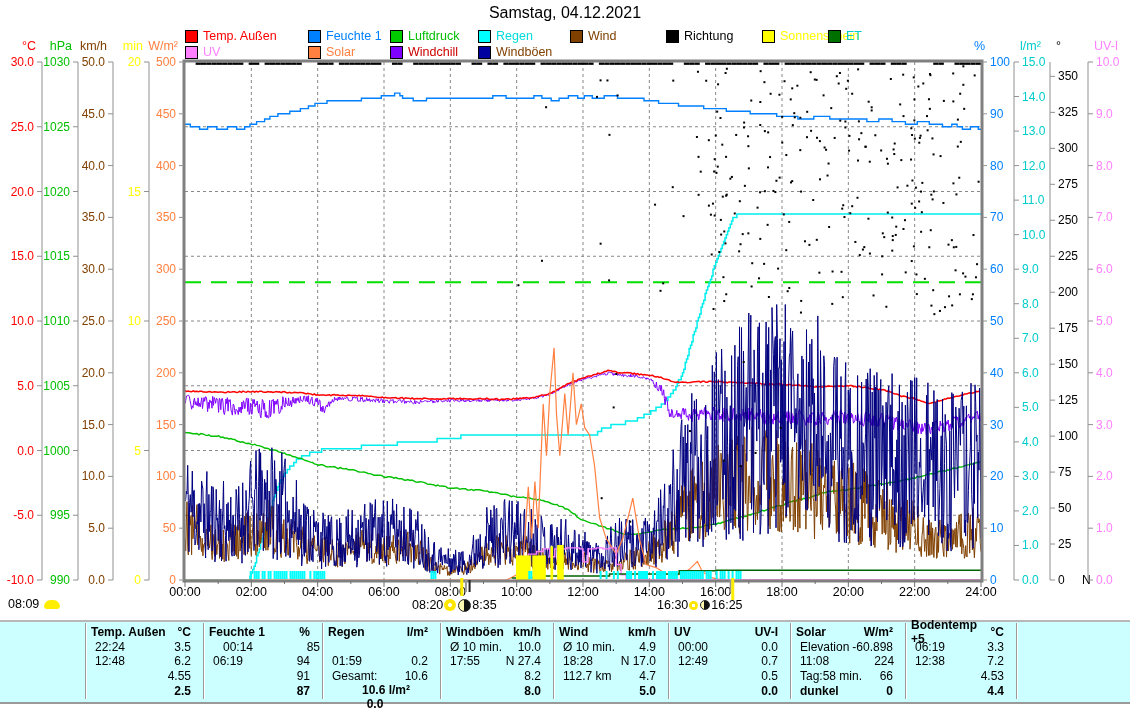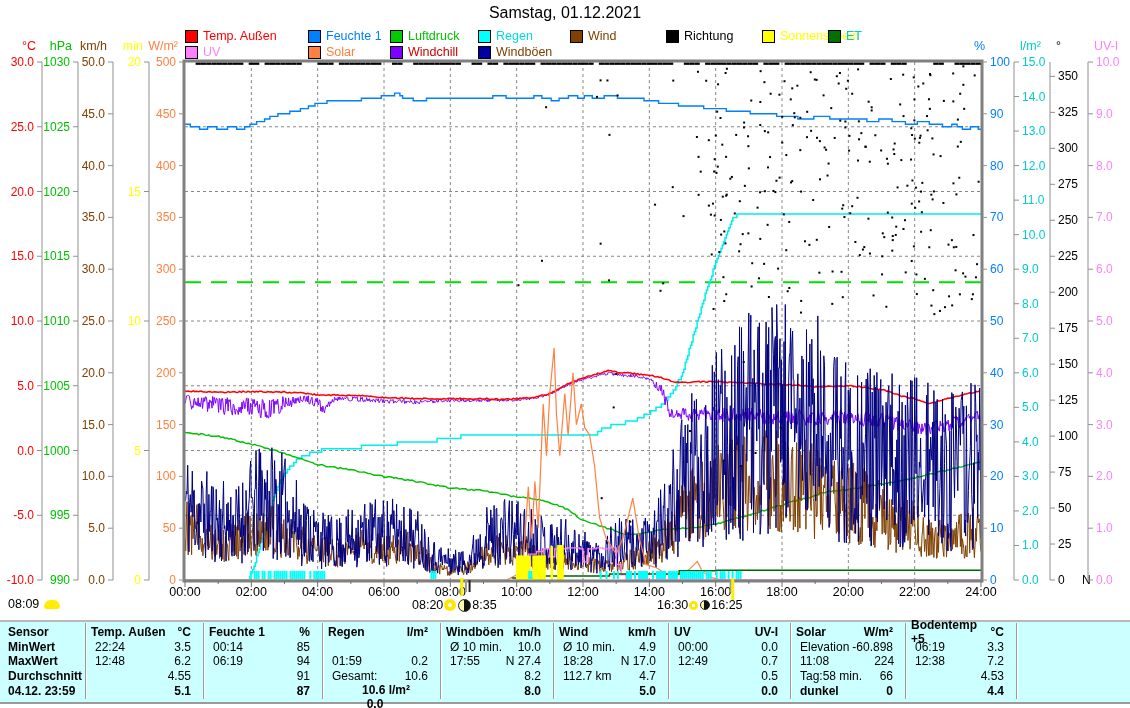--- a/index.html
+++ b/index.html
@@ -24,21 +24,21 @@
   .tcol .trow{display:flex;justify-content:space-between;align-items:center;}
   .tcol .lft{padding-left:10px;}
   .tcol .rgt{padding-right:12px;text-align:right;}
   .b{font-weight:bold;}
   .colsep{position:absolute;top:1px;height:76px;width:1px;background:#9a9a9a;box-shadow:1px 0 0 #ffffff;}
 </style>
 </head>
 <body>
 
 <div id="app">
-  <div id="page-title">Samstag, 01.12.2021</div>
+  <div id="page-title">Samstag, 04.12.2021</div>
   <div id="legend">
       <div class="legend-item" style="left: 185px; top: 29px;">
         <span class="sw" style="background:#ff0000"></span>
         <span style="color:#ff0000">Temp. Außen</span>
       </div>
       <div class="legend-item" style="left: 308px; top: 29px;">
         <span class="sw" style="background:#0080ff"></span>
         <span style="color:#0080ff">Feuchte 1</span>
       </div>
       <div class="legend-item" style="left: 390px; top: 29px;">
@@ -878,55 +878,48 @@
     <span>8:35</span>
   </div>
   <div class="ann" style="left:657px;top:598px;">
     <span>16:30</span>
     <span class="icon-sun small"></span>
     <span class="icon-moon small"></span>
     <span>16:25</span>
   </div>
 
   <div id="stats-table" style="background: rgb(204, 255, 255);">
-      <div class="tcol" style="left: 2px; width: 83px;">
-        <div class="trow b" style="position: absolute; top: 1px; height: 17px; left: 6px;">Sensor</div>
-        <div class="trow b" style="position: absolute; top: 18px; height: 14px; left: 6px;">MinWert</div>
-        <div class="trow b" style="position: absolute; top: 32px; height: 14px; left: 6px;">MaxWert</div>
-        <div class="trow b" style="position: absolute; top: 46px; height: 15px; left: 6px;">Durchschnitt</div>
-        <div class="trow b" style="position: absolute; top: 61px; height: 16px; left: 6px;">04.12. 23:59</div>
-      </div>
       <div class="tcol" style="left: 85px; width: 118px;">
         <div class="trow b" style="position: absolute; top: 1px; height: 17px; width: 100%;">
           <span class="lft" style="padding-left:6px">Temp. Außen</span>
           <span class="rgt">°C</span>
         </div>
         <div class="trow" style="position: absolute; top: 18px; height: 14px; width: 100%;">
           <span class="lft">22:24</span>
           <span class="rgt">3.5</span>
         </div>
         <div class="trow" style="position: absolute; top: 32px; height: 14px; width: 100%;">
           <span class="lft">12:48</span>
           <span class="rgt">6.2</span>
         </div>
         <div class="trow" style="position: absolute; top: 46px; height: 15px; width: 100%;">
           <span class="lft"></span>
           <span class="rgt">4.55</span>
         </div>
         <div class="trow b" style="position: absolute; top: 61px; height: 16px; width: 100%;">
           <span class="lft"></span>
-          <span class="rgt">5.1</span>
+          <span class="rgt">2.5</span>
         </div>
       </div>
       <div class="tcol" style="left: 203px; width: 119px;">
         <div class="trow b" style="position: absolute; top: 1px; height: 17px; width: 100%;">
           <span class="lft" style="padding-left:6px">Feuchte 1</span>
           <span class="rgt">%</span>
         </div>
-        <div class="trow" style="position: absolute; top: 18px; height: 14px; width: 100%;">
+        <div class="trow" style="position: absolute; top: 18px; height: 14px; width: 100%; margin-left: 10px;">
           <span class="lft">00:14</span>
           <span class="rgt">85</span>
         </div>
         <div class="trow" style="position: absolute; top: 32px; height: 14px; width: 100%;">
           <span class="lft">06:19</span>
           <span class="rgt">94</span>
         </div>
         <div class="trow" style="position: absolute; top: 46px; height: 15px; width: 100%;">
           <span class="lft"></span>
           <span class="rgt">91</span>

